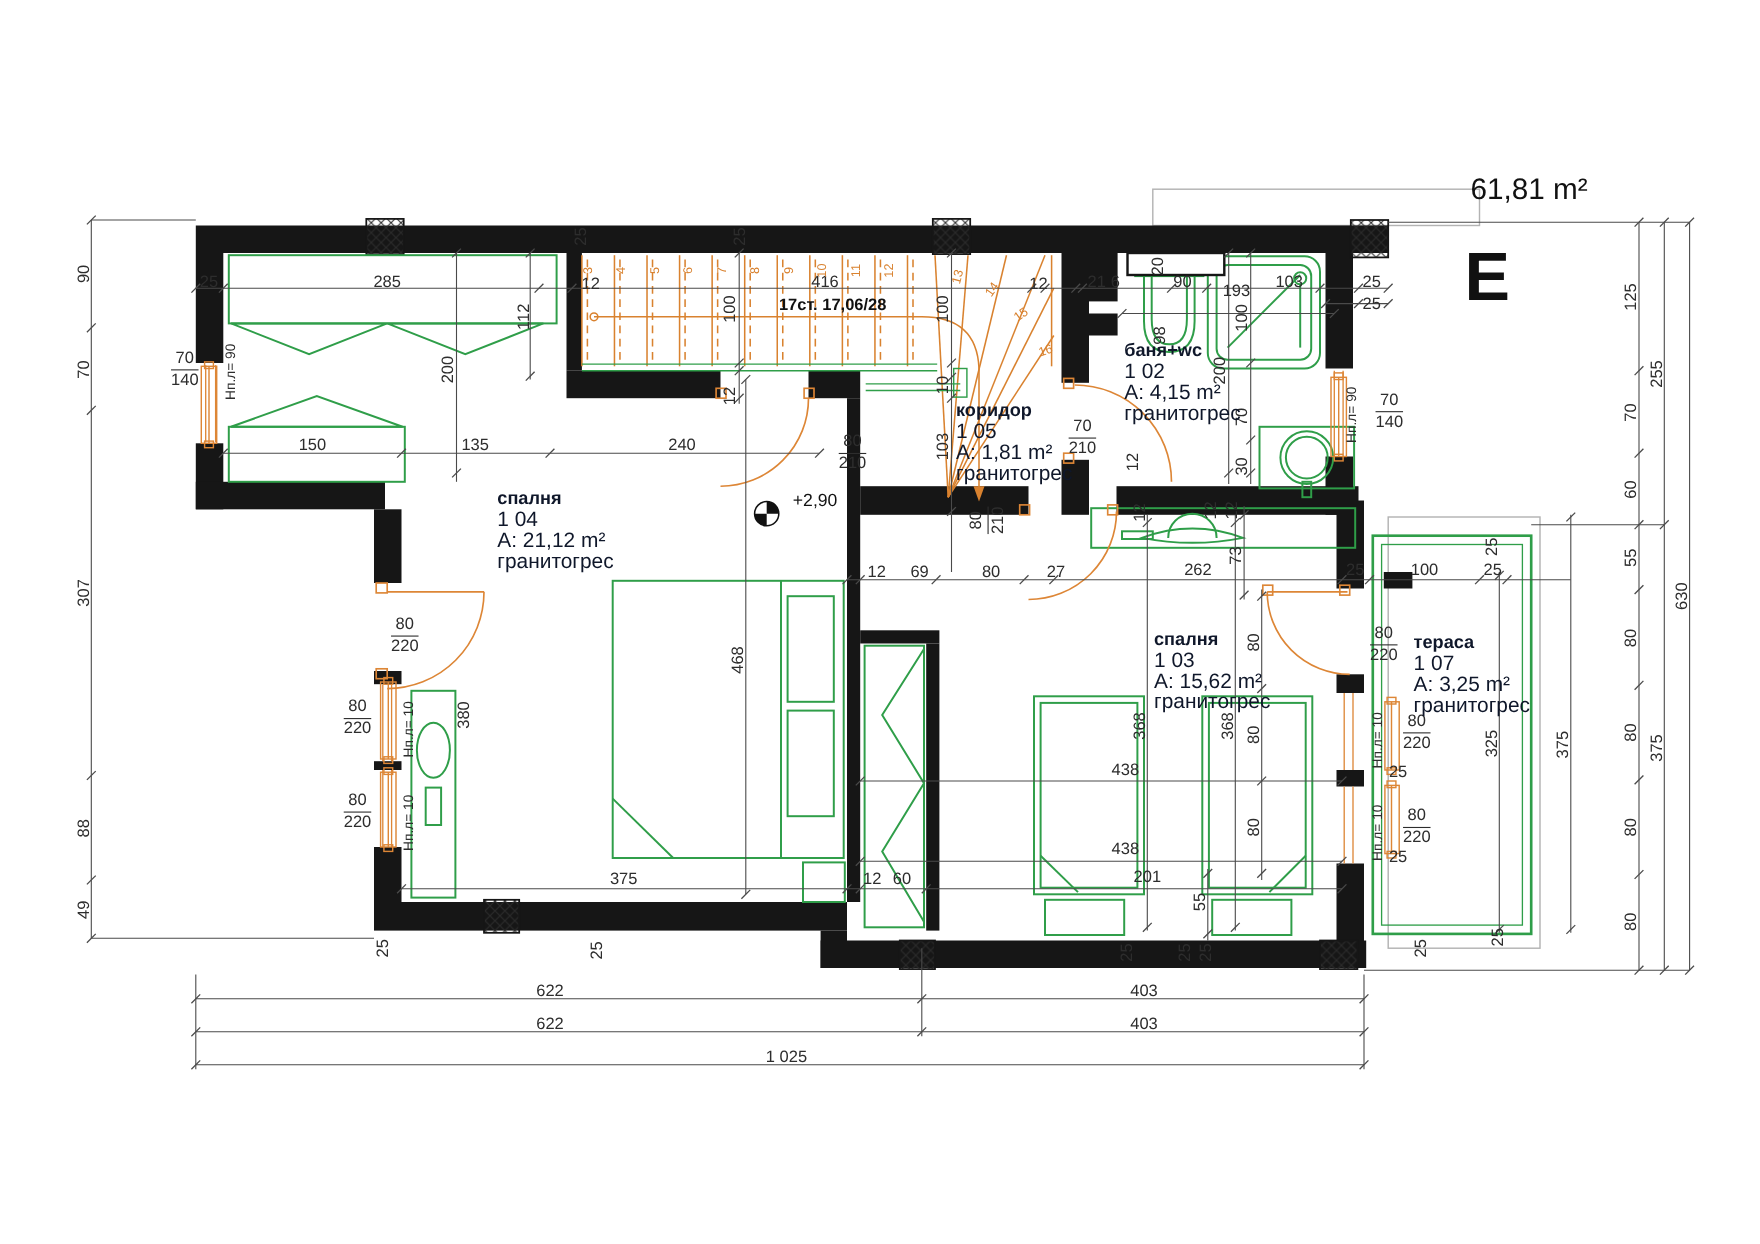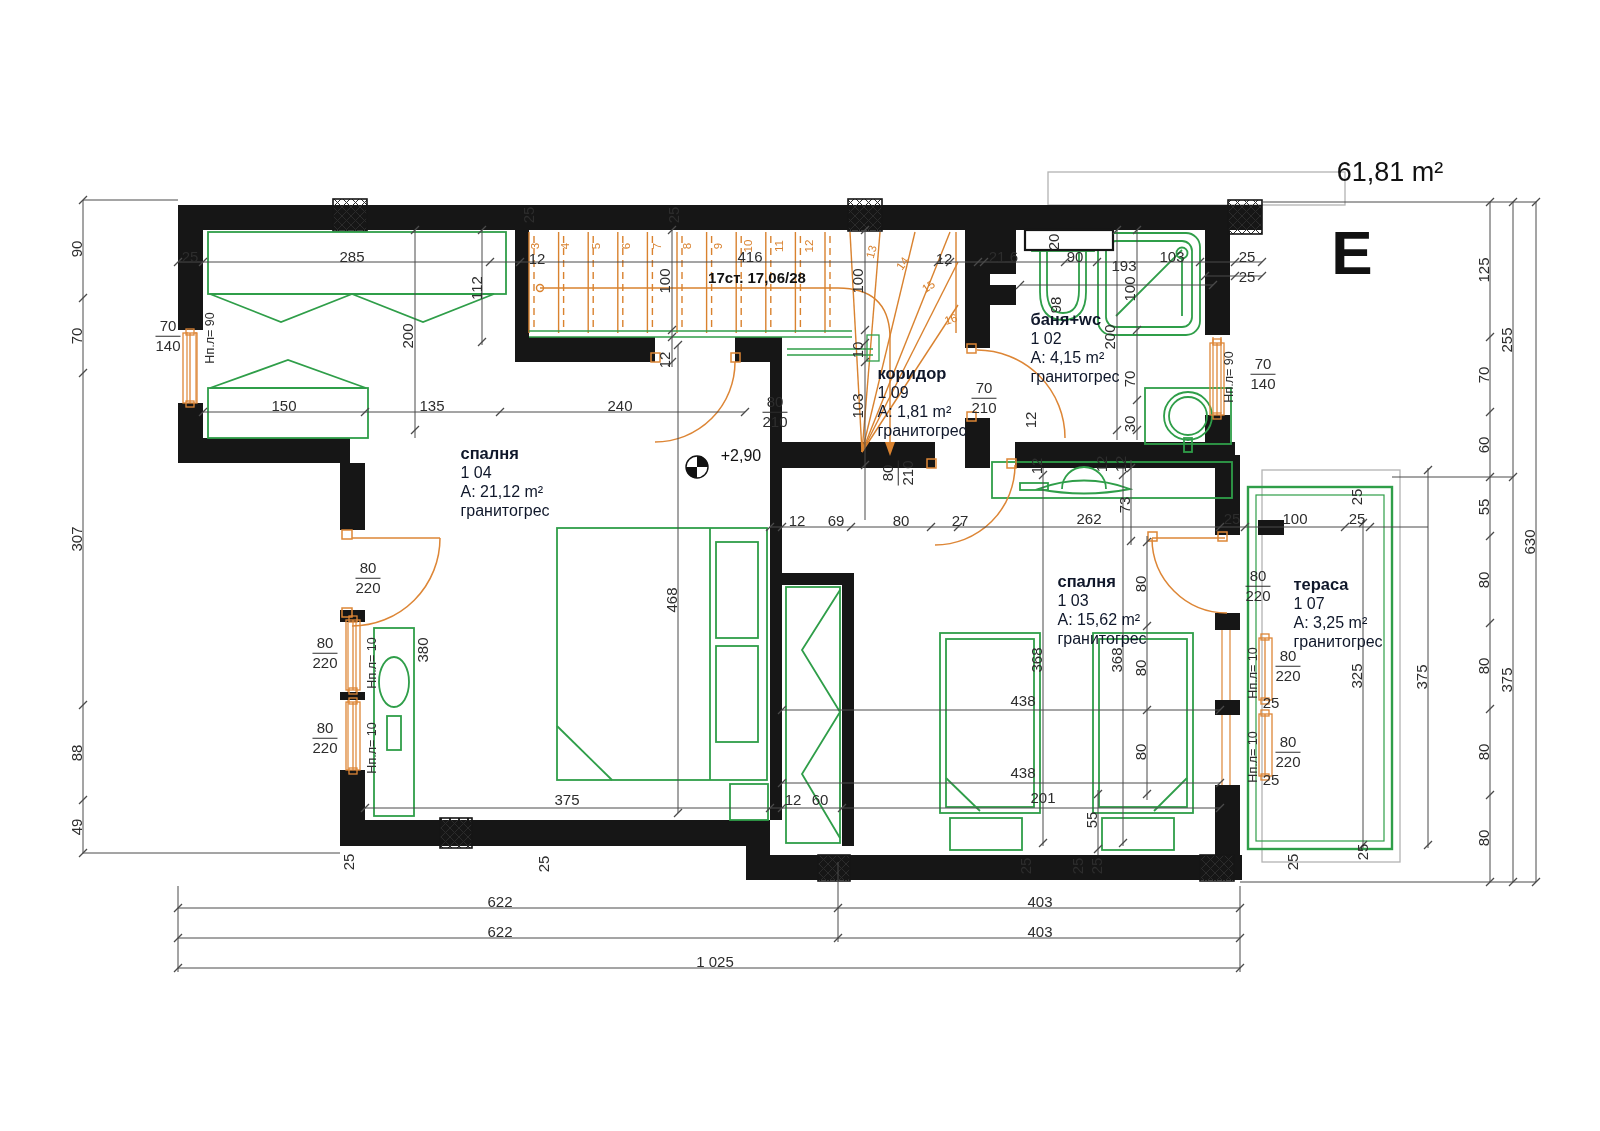--- a/index.html
+++ b/index.html
@@ -8,21 +8,21 @@
   .canvas svg{position:absolute;left:0;top:0;}
   .lbl{position:absolute;font-size:15px;color:#2d2d2d;white-space:pre;line-height:1;
        transform:translate(-50%,-50%);}
   .lbl.sm{font-size:12.5px;color:#2d2d2d;}
   .lbl.or{font-size:11.5px;color:#d9822f;}
   .frac{position:absolute;display:flex;flex-direction:column;align-items:center;
         transform:translate(-50%,-50%);font-size:15px;color:#2d2d2d;line-height:1.25;}
   .frac .ft{border-bottom:1.3px solid #2d2d2d;padding:0 4px;}
   .room{position:absolute;transform:translateX(-50%);text-align:left;color:#0f172a;}
   .room .nm{font-weight:bold;font-size:16.5px;line-height:19px;}
-  .room div{font-size:16px;line-height:19px;}
+  .room div{font-size:19px;line-height:19px;}
   .stairs-lbl{position:absolute;transform:translate(-50%,-50%);font-weight:bold;font-size:15px;color:#111;}
   .elev{position:absolute;transform:translate(-50%,-50%);font-size:16px;color:#111;}
   .t-area{position:absolute;left:1390px;top:172px;transform:translate(-50%,-50%);
           font-size:27px;color:#111;}
   .t-e{position:absolute;left:1352px;top:252px;transform:translate(-50%,-50%);
        font-size:62px;font-weight:bold;color:#111;}
   .wm1{position:absolute;left:750px;top:540px;transform:translate(-50%,-50%);
        font-size:115px;font-weight:bold;color:rgba(80,80,80,0.06);letter-spacing:4px;}
   .wm2{position:absolute;left:760px;top:628px;transform:translate(-50%,-50%);
        font-size:48px;color:rgba(80,80,80,0.06);letter-spacing:46px;}
@@ -583,21 +583,21 @@
     </div>
   <div id="rooms">
       <div class="room" style="left: 505px; top: 444px;">
         <div class="nm">спалня</div>
         <div>1 04</div>
         <div>A: 21,12 m²</div>
         <div>гранитогрес</div>
       </div>
       <div class="room" style="left: 922px; top: 364px;">
         <div class="nm">коридор</div>
-        <div>1 09</div>
+        <div>1 05</div>
         <div>A: 1,81 m²</div>
         <div>гранитогрес</div>
       </div>
       <div class="room" style="left: 1075px; top: 310px;">
         <div class="nm">баня+wc</div>
         <div>1 02</div>
         <div>A: 4,15 m²</div>
         <div>гранитогрес</div>
       </div>
       <div class="room" style="left: 1102px; top: 572px;">

